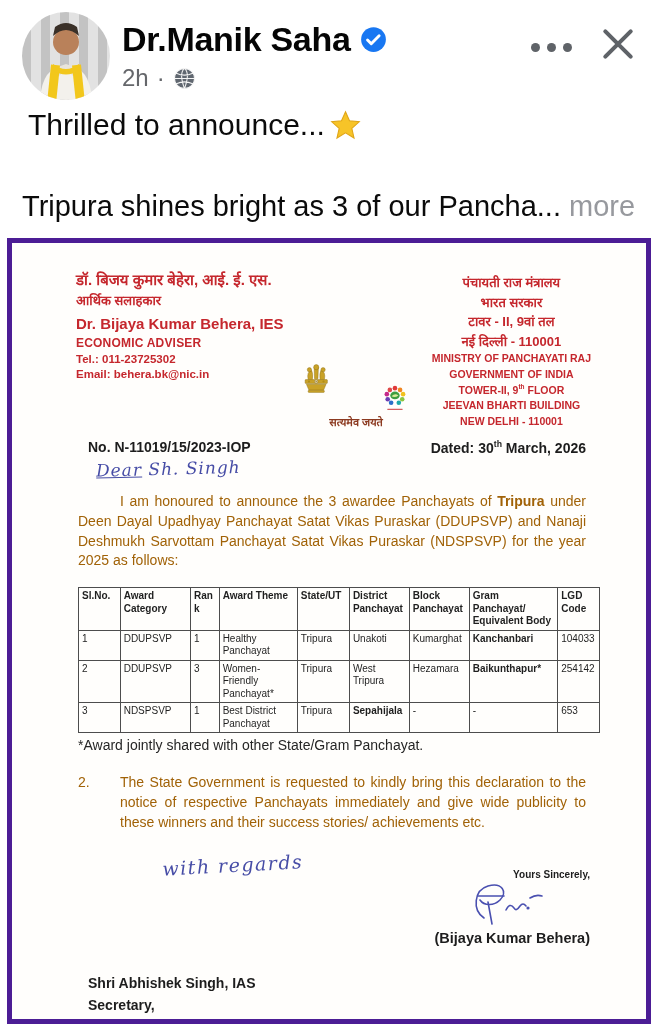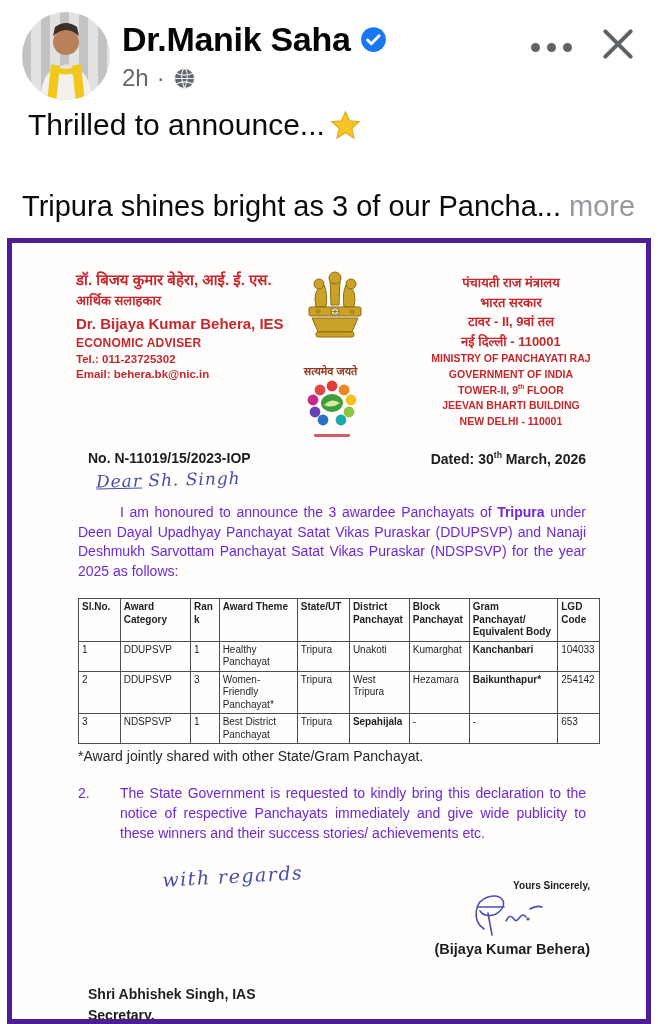--- a/index.html
+++ b/index.html
@@ -26,34 +26,34 @@
   
   .letter { position:absolute; left:7px; top:238px; width:644px; height:786px; background:#fffefc;
             border:5px solid #4c1d95; color:#222; overflow:hidden; }
   .lh-row { display:flex; padding:26px 30px 0 64px; }
   .lh-left { width:232px; color:var(--red); }
   .lh-left .hn { font-size:15px; font-weight:700; white-space:nowrap; }
   .lh-left .ht { font-size:13px; font-weight:700; margin-top:2px; }
   .lh-left .en { font-size:15px; font-weight:700; margin-top:6px; white-space:nowrap; }
   .lh-left .et { font-size:12px; font-weight:700; margin-top:4px; letter-spacing:.2px; }
   .lh-left .tel, .lh-left .eml { font-size:11.5px; font-weight:700; margin-top:3px; }
-  .lh-center { width:104px; display:flex; flex-direction:column; align-items:flex-start; }
+  .lh-center { width:104px; display:flex; flex-direction:row; align-items:flex-end; }
   .motto { font-size:11px; font-weight:700; color:#8c3a20; white-space:nowrap; margin-top:2px; }
   .lh-right { width:214px; text-align:center; color:var(--red); margin-top:4px; }
   .lh-right .h { font-size:13px; font-weight:700; line-height:1.5; }
   .lh-right .e { font-size:10.5px; font-weight:700; line-height:1.48; }
   sup { font-size:.62em; }
 
   .ref-row { display:flex; justify-content:space-between; margin:10px 60px 0 76px;
              font-size:14px; font-weight:700; color:#1d1d1d; }
   .hand { font-family:"DejaVu Serif", serif; font-style:italic; color:#474da6; }
   .salutation { margin:2px 0 0 84px; font-size:17px; transform:rotate(-1.5deg); width:200px; letter-spacing:1px; }
   .salutation .u { text-decoration:underline; }
 
-  .para { margin:14px 60px 0 66px; font-size:14px; line-height:1.42; text-align:justify; color:#6d28d9; }
+  .para { margin:14px 60px 0 66px; font-size:14px; line-height:1.42; text-align:justify; color:#a16207; }
   .para.first .ind { display:inline-block; width:42px; }
   .b { font-weight:700; }
 
   table.awards { border-collapse:collapse; margin:16px 56px 0 66px; width:522px; font-size:10px; color:#1f1f1f; table-layout:fixed; }
   table.awards th, table.awards td { border:1px solid #4d4d4d; padding:2px 3px; text-align:left; vertical-align:top; line-height:1.25; }
   table.awards th { font-weight:700; }
   td.num { text-align:right; }
   th.rk, td.rk { word-break:break-all; }
 
   .footnote { margin:4px 60px 0 66px; font-size:14px; color:#262626; }

